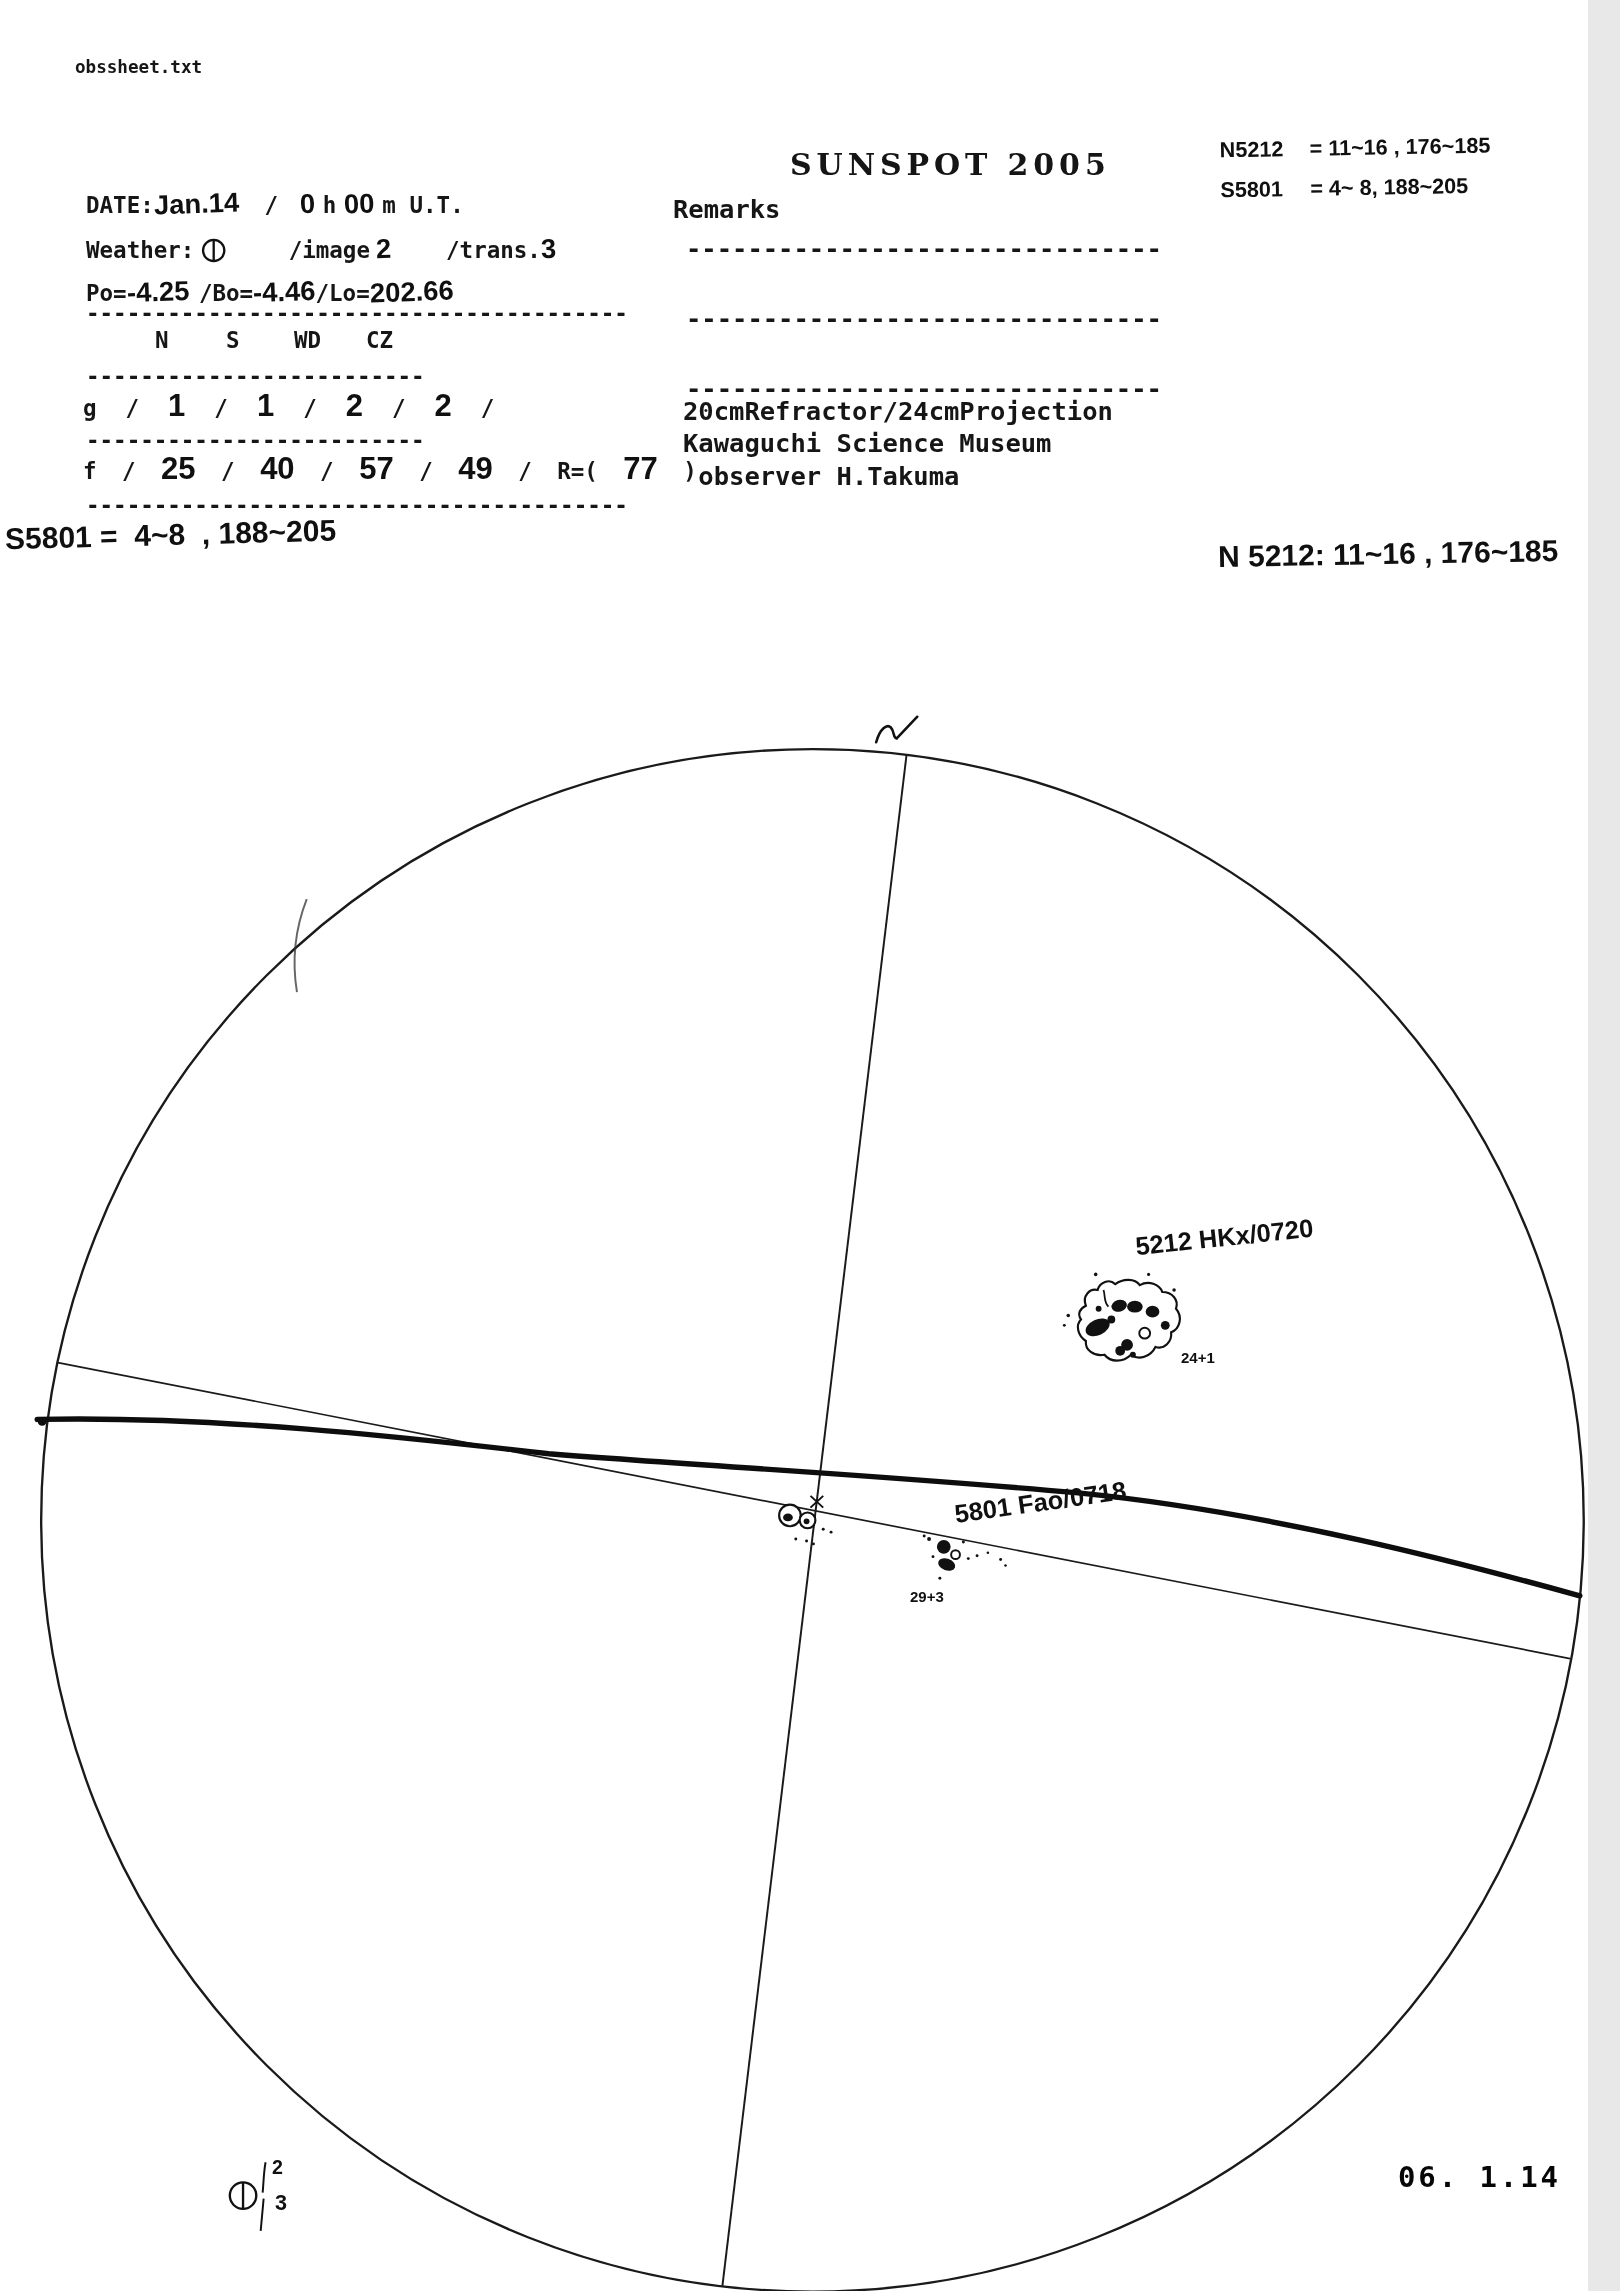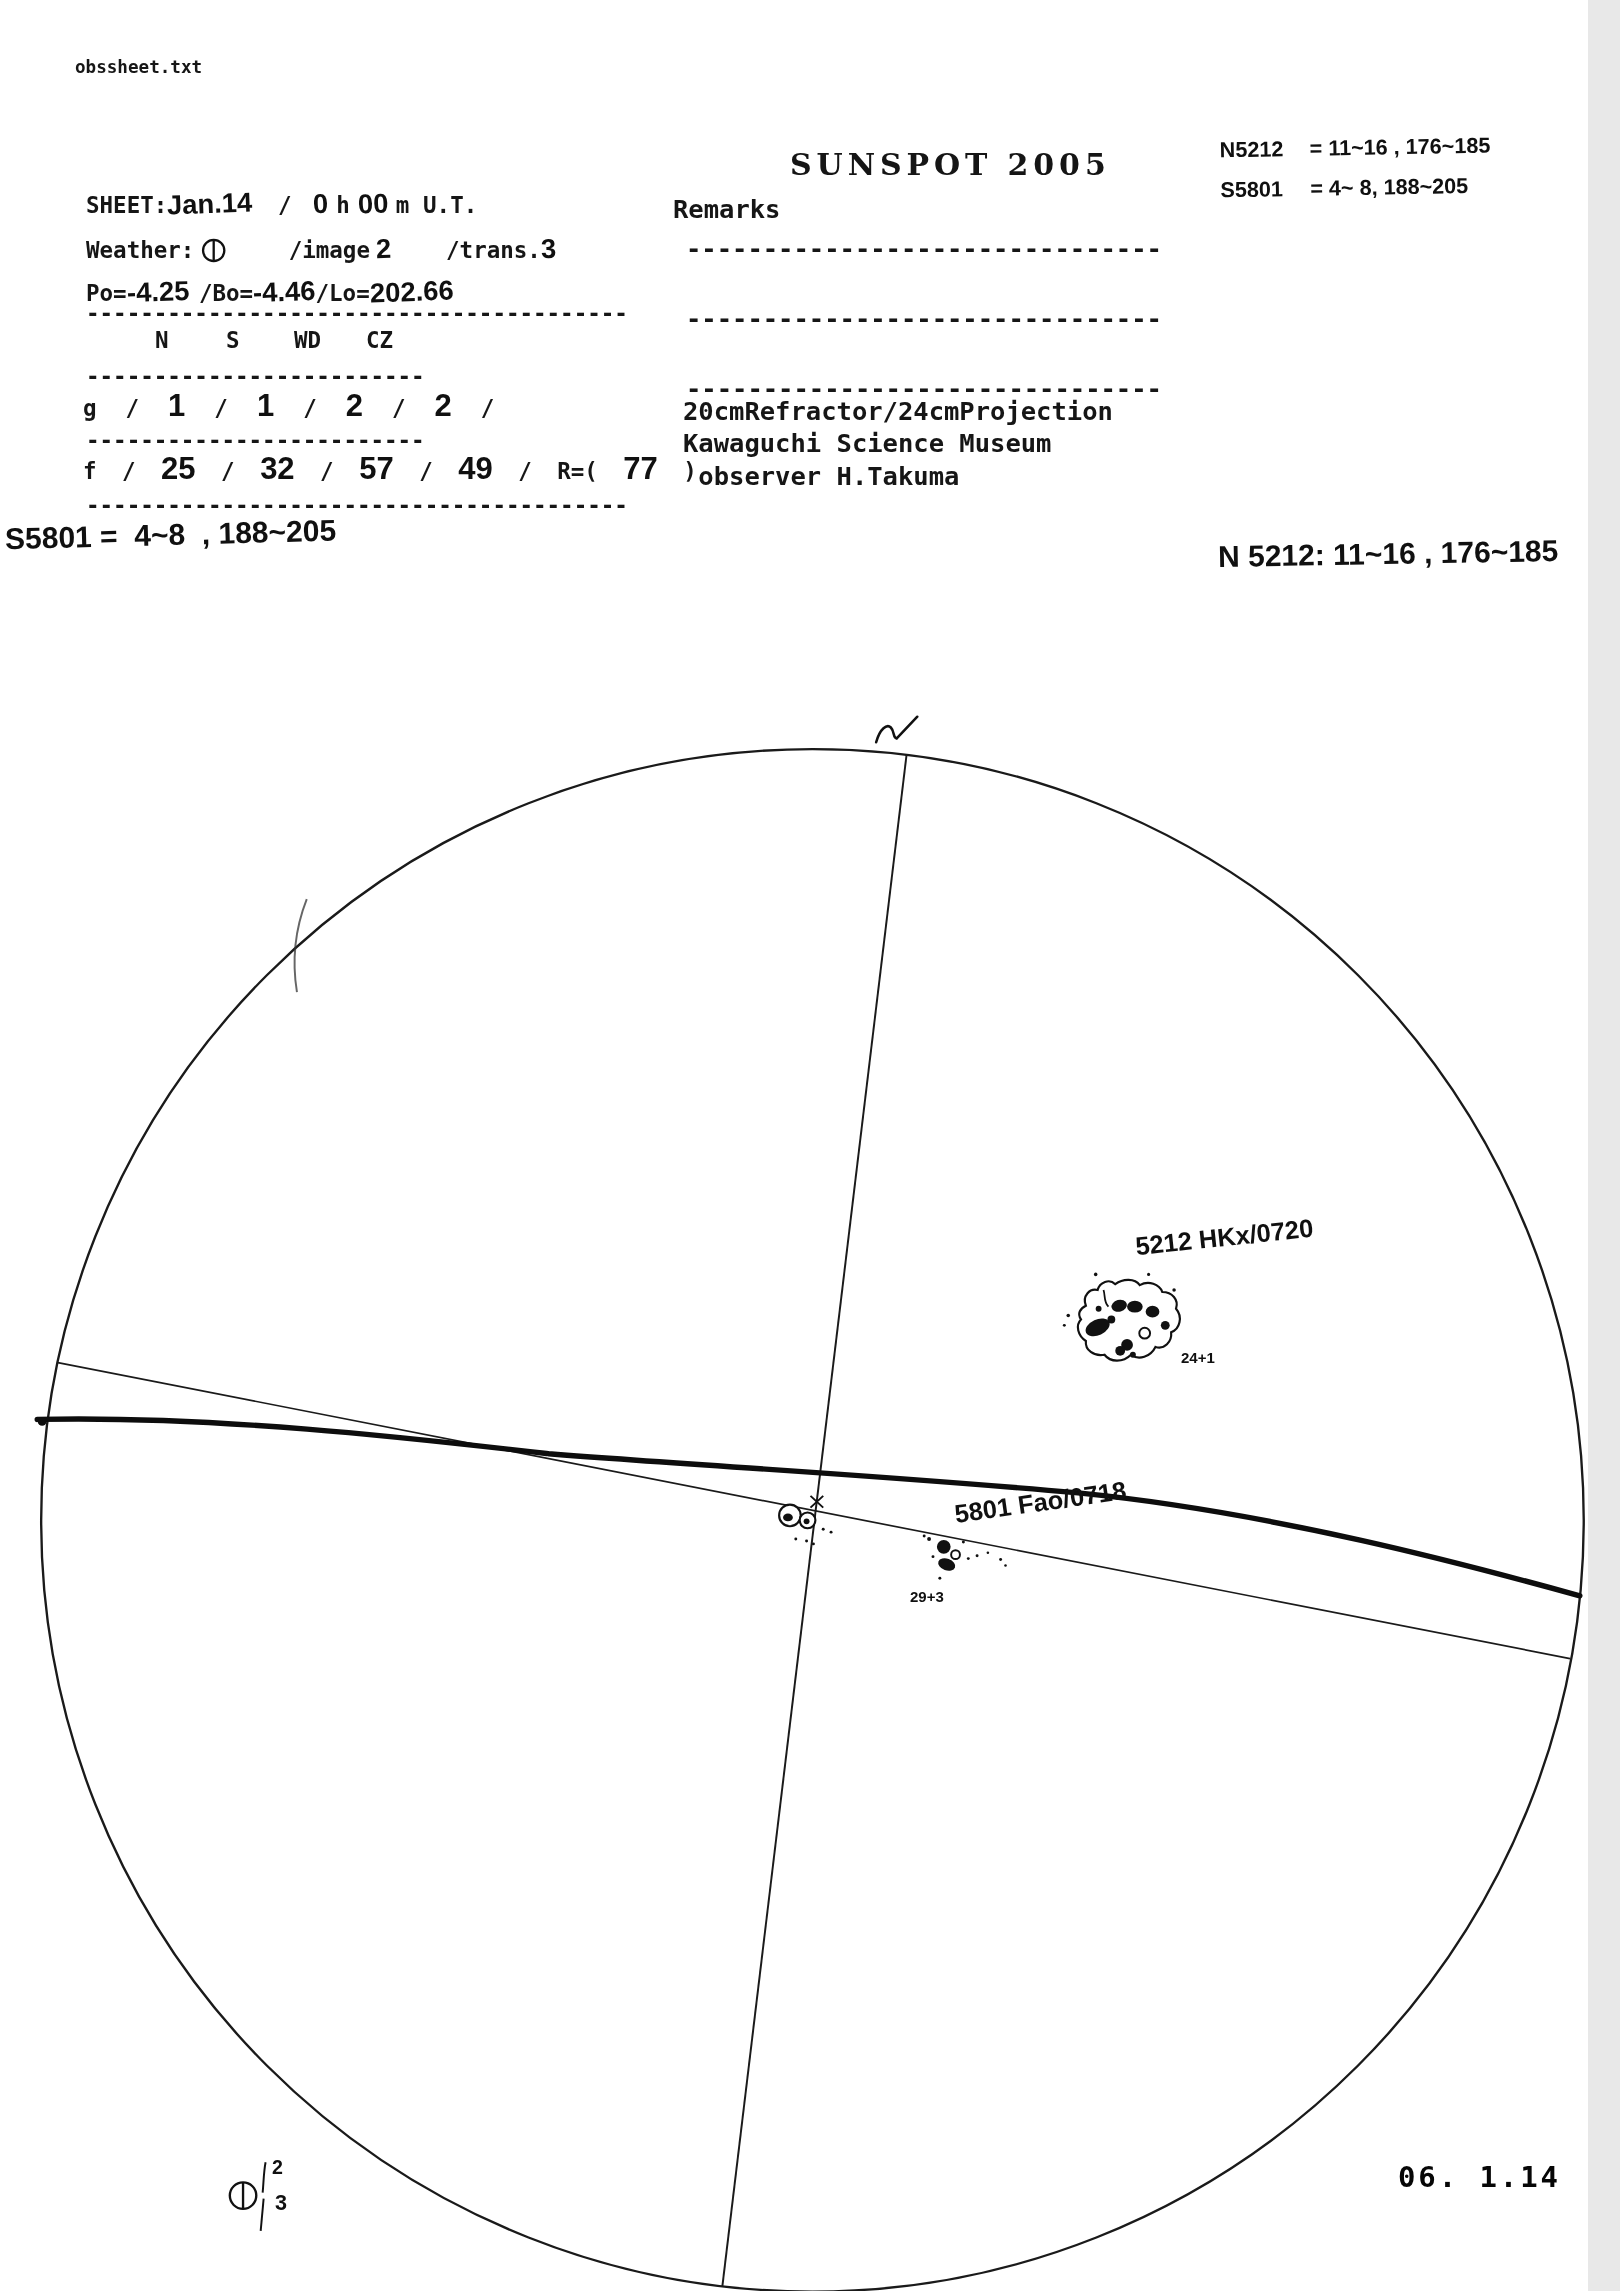--- a/index.html
+++ b/index.html
@@ -130,21 +130,21 @@
   <div class="abs fs-sub" style="left:790px;top:147px;">SUNSPOT  2005</div>
   <div class="abs typed fs-remarks" style="left:673px;top:194px;">Remarks</div>
   <div class="abs typed fs-remarks dash" style="left:686px;top:233px;">-------------------------------</div>
   <div class="abs typed fs-remarks dash" style="left:686px;top:303px;">-------------------------------</div>
   <div class="abs typed fs-remarks dash" style="left:686px;top:373px;">-------------------------------</div>
   <div class="abs typed fs-remarks" style="left:683px;top:396px;">20cmRefractor/24cmProjection</div>
   <div class="abs typed fs-remarks" style="left:683px;top:428px;">Kawaguchi Science Museum</div>
   <div class="abs typed fs-remarks" style="left:683px;top:461px;"> observer H.Takuma</div>
 
   <div class="abs row" style="left:86px;top:188px;">
-    <span class="typed fs-body">SHEET:</span>
+    <span class="typed fs-body">DATE:</span>
     <span class="hand hand-inline">Jan.14</span>
     <span class="typed fs-body" style="margin-left:25.5px;">/</span>
     <span class="hand hand-inline" style="margin-left:21.6px;">0</span>
     <span class="typed fs-body" style="margin-left:7.8px;">h</span>
     <span class="hand hand-inline" style="margin-left:7.8px;">00</span>
     <span class="typed fs-body" style="margin-left:7.8px;">m</span>
     <span class="typed fs-body" style="margin-left:13.7px;">U.T.</span>
   </div>
 
   <div class="abs row" style="left:86px;top:233px;">
@@ -192,21 +192,21 @@
       <span class="typed fs-body">/</span>
     </div>
 
   <div class="abs typed fs-body dash" style="left:86px;top:427px;">-------------------------</div>
 
   <div class="abs row" style="left:83px;top:451px;gap:25.5px;">
       <span class="typed fs-body">f</span>
       <span class="typed fs-body">/</span>
       <span class="hand hand-num">25</span>
       <span class="typed fs-body">/</span>
-      <span class="hand hand-num">32</span>
+      <span class="hand hand-num">40</span>
       <span class="typed fs-body">/</span>
       <span class="hand hand-num">57</span>
       <span class="typed fs-body">/</span>
       <span class="hand hand-num">49</span>
       <span class="typed fs-body">/</span>
       <span class="typed fs-body">R=(</span>
       <span class="hand hand-num">77</span>
       <span class="typed fs-body">)</span>
     </div>
 

